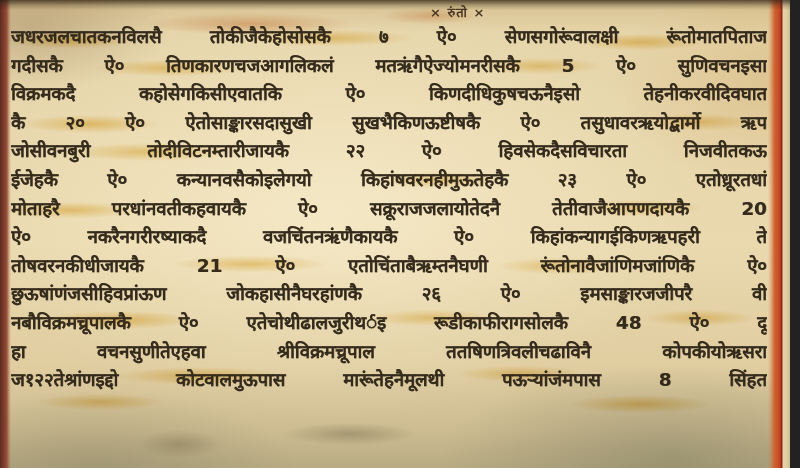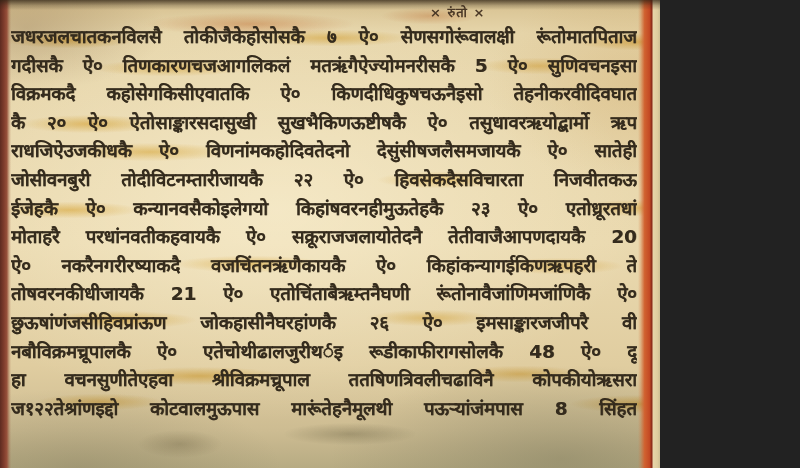--- a/index.html
+++ b/index.html
@@ -1,17 +1,17 @@
 <!DOCTYPE html>
 <html><head>
 <meta charset="utf-8">
 <style>
   html,body{margin:0;padding:0;background:#222;}
   .page{
-    position:relative;width:660px;height:468px;overflow:hidden;
+    position:relative;width:790px;height:468px;overflow:hidden;
     font-family:"DejaVu Sans",sans-serif;
     background:
       radial-gradient(ellipse 520px 300px at 42% 45%, rgba(255,247,220,0.50), rgba(255,247,220,0) 70%),
       radial-gradient(ellipse 320px 130px at 85% 98%, rgba(118,116,88,0.45), rgba(118,116,88,0) 72%),
       radial-gradient(ellipse 280px 110px at 12% 100%, rgba(128,122,92,0.40), rgba(128,122,92,0) 72%),
       radial-gradient(ellipse 220px 150px at 97% 18%, rgba(196,152,82,0.28), rgba(196,152,82,0) 70%),
       radial-gradient(ellipse 200px 90px at 4% 6%, rgba(120,90,55,0.30), rgba(120,90,55,0) 70%),
       linear-gradient(180deg,#d6c08f 0%,#e6d5aa 7%,#ead9af 52%,#e0cda0 78%,#cdbc92 92%,#b7ab83 100%);
     text-decoration: underline;
   }
@@ -82,21 +82,20 @@
   <div class="border-left"></div>
   <div class="border-right"></div>
 
   <div class="folio">× रुंतो ×</div>
 
   <div class="textblock">
     <div class="line">जधरजलचातकनविलसै तोकीजैकेहोसोसकै ७ ऐ० सेणसगोरूंवालक्षी रूंतोमातपिताज</div>
     <div class="line">गदीसकै ऐ० तिणकारणचजआगलिकलं मतऋंगैऐज्योमनरीसकै 5 ऐ० सुणिवचनइसा</div>
     <div class="line">विक्रमकदै कहोसेगकिसीएवातकि ऐ० किणदीधिकुषचऊनैइसो तेहनीकरवीदिवघात</div>
     <div class="line">कै २० ऐ० ऐतोसाङ्कारसदासुखी सुखभैकिणऊष्टीषकै ऐ० तसुधावरऋयोद्बार्मो ऋप</div>
-    <div class="line">राधजिऐउजकीधकै ऐ० विणनांमकहोदिवतेदनो देसुंसीषजलैसमजायकै ऐ० सातेही</div>
     <div class="line">जोसीवनबुरी तोदीविटनम्तारीजायकै २२ ऐ० हिवसेकदैसविचारता निजवीतकऊ</div>
     <div class="line">ईजेहकै ऐ० कन्यानवसैकोइलेगयो किहांषवरनहीमुऊतेहकै २३ ऐ० एतोध्रूरतधां</div>
     <div class="line">मोताहरै परधांनवतीकहवायकै ऐ० सक्रूराजजलायोतेदनै तेतीवाजैआपणदायकै 20</div>
     <div class="line">ऐ० नकरैनगरीरष्याकदै वजचिंतनऋंणैकायकै ऐ० किहांकन्यागईकिणऋपहरी ते</div>
     <div class="line">तोषवरनकीधीजायकै 21 ऐ० एतोचिंताबैऋम्तनैघणी रूंतोनावैजांणिमजांणिकै ऐ०</div>
     <div class="line">छुऊषांणंजसीहिवप्रांऊण जोकहासीनैघरहांणकै २६ ऐ० इमसाङ्कारजजीपरै वी</div>
     <div class="line">नबौविक्रमच्रूपालकै ऐ० एतेचोथीढालजुरीथर्इ रूडीकाफीरागसोलकै 48 ऐ० दू</div>
     <div class="line">हा वचनसुणीतेएहवा श्रीविक्रमच्रूपाल ततषिणत्रिवलीचढाविनै कोपकीयोऋसरा</div>
     <div class="line">ज१२२तेश्रांणइद्दो कोटवालमुऊपास मारूंतेहनैमूलथी पऊऱ्यांजंमपास 8 सिंहत</div>
   </div>

